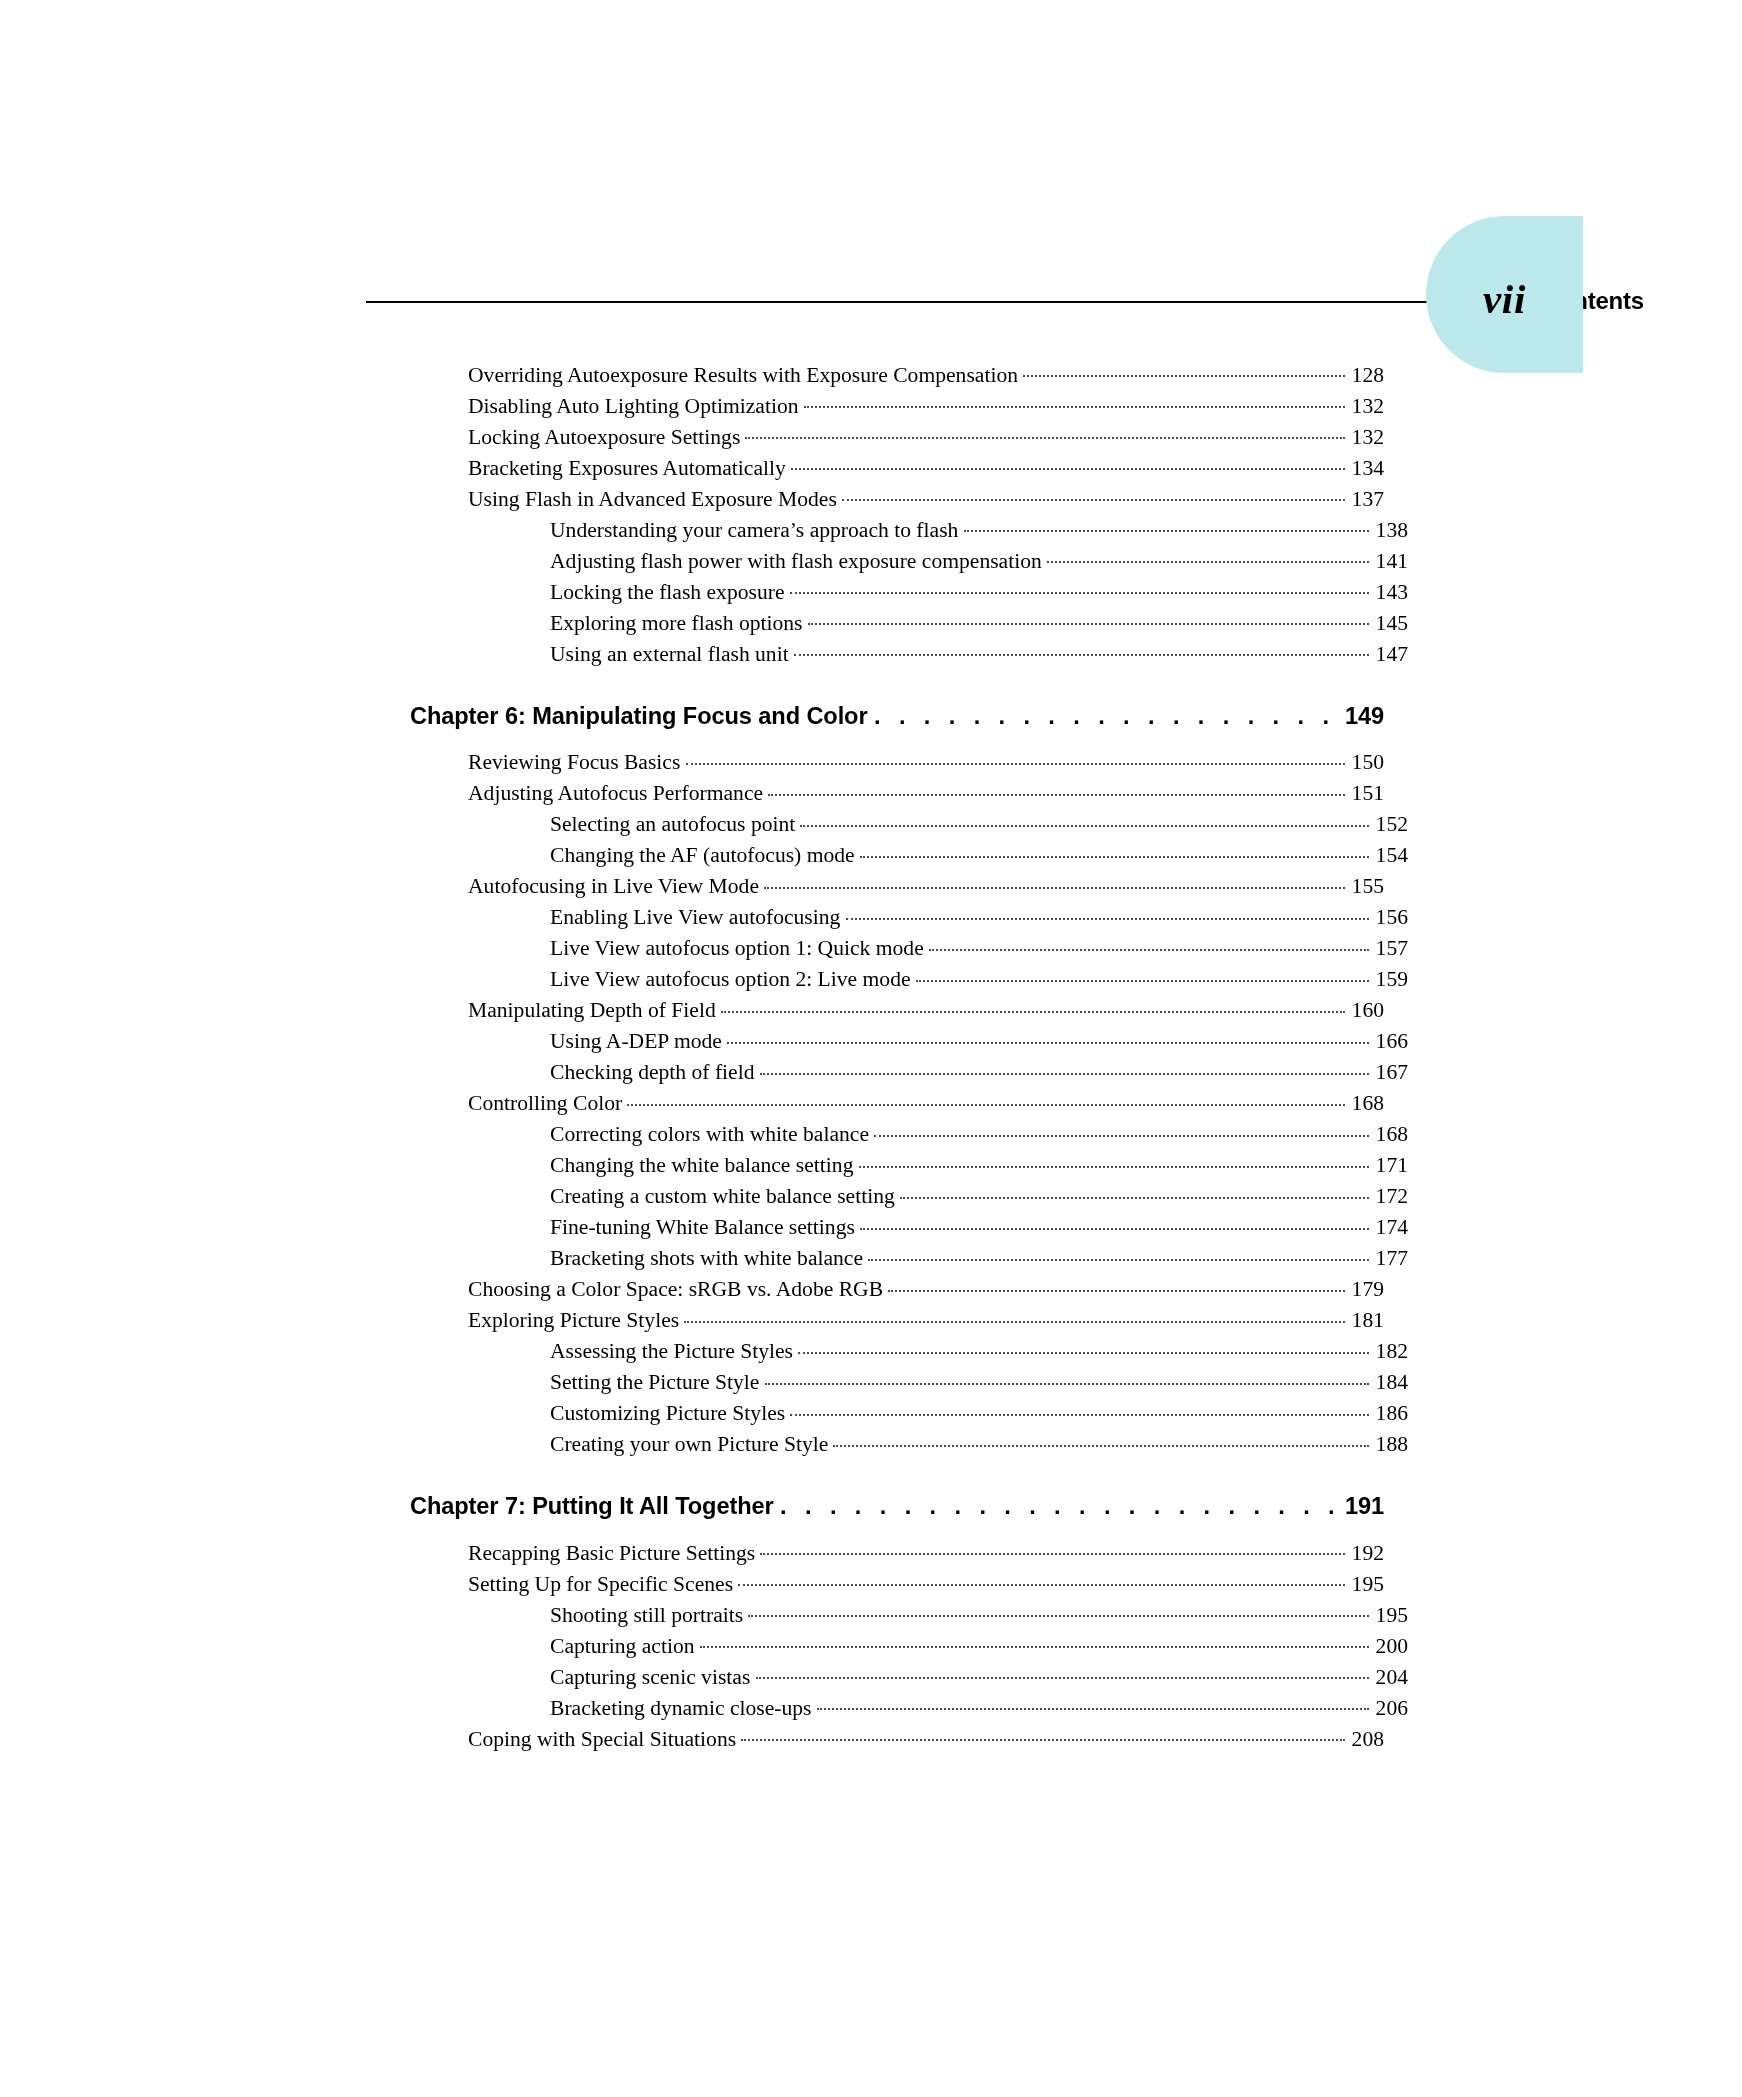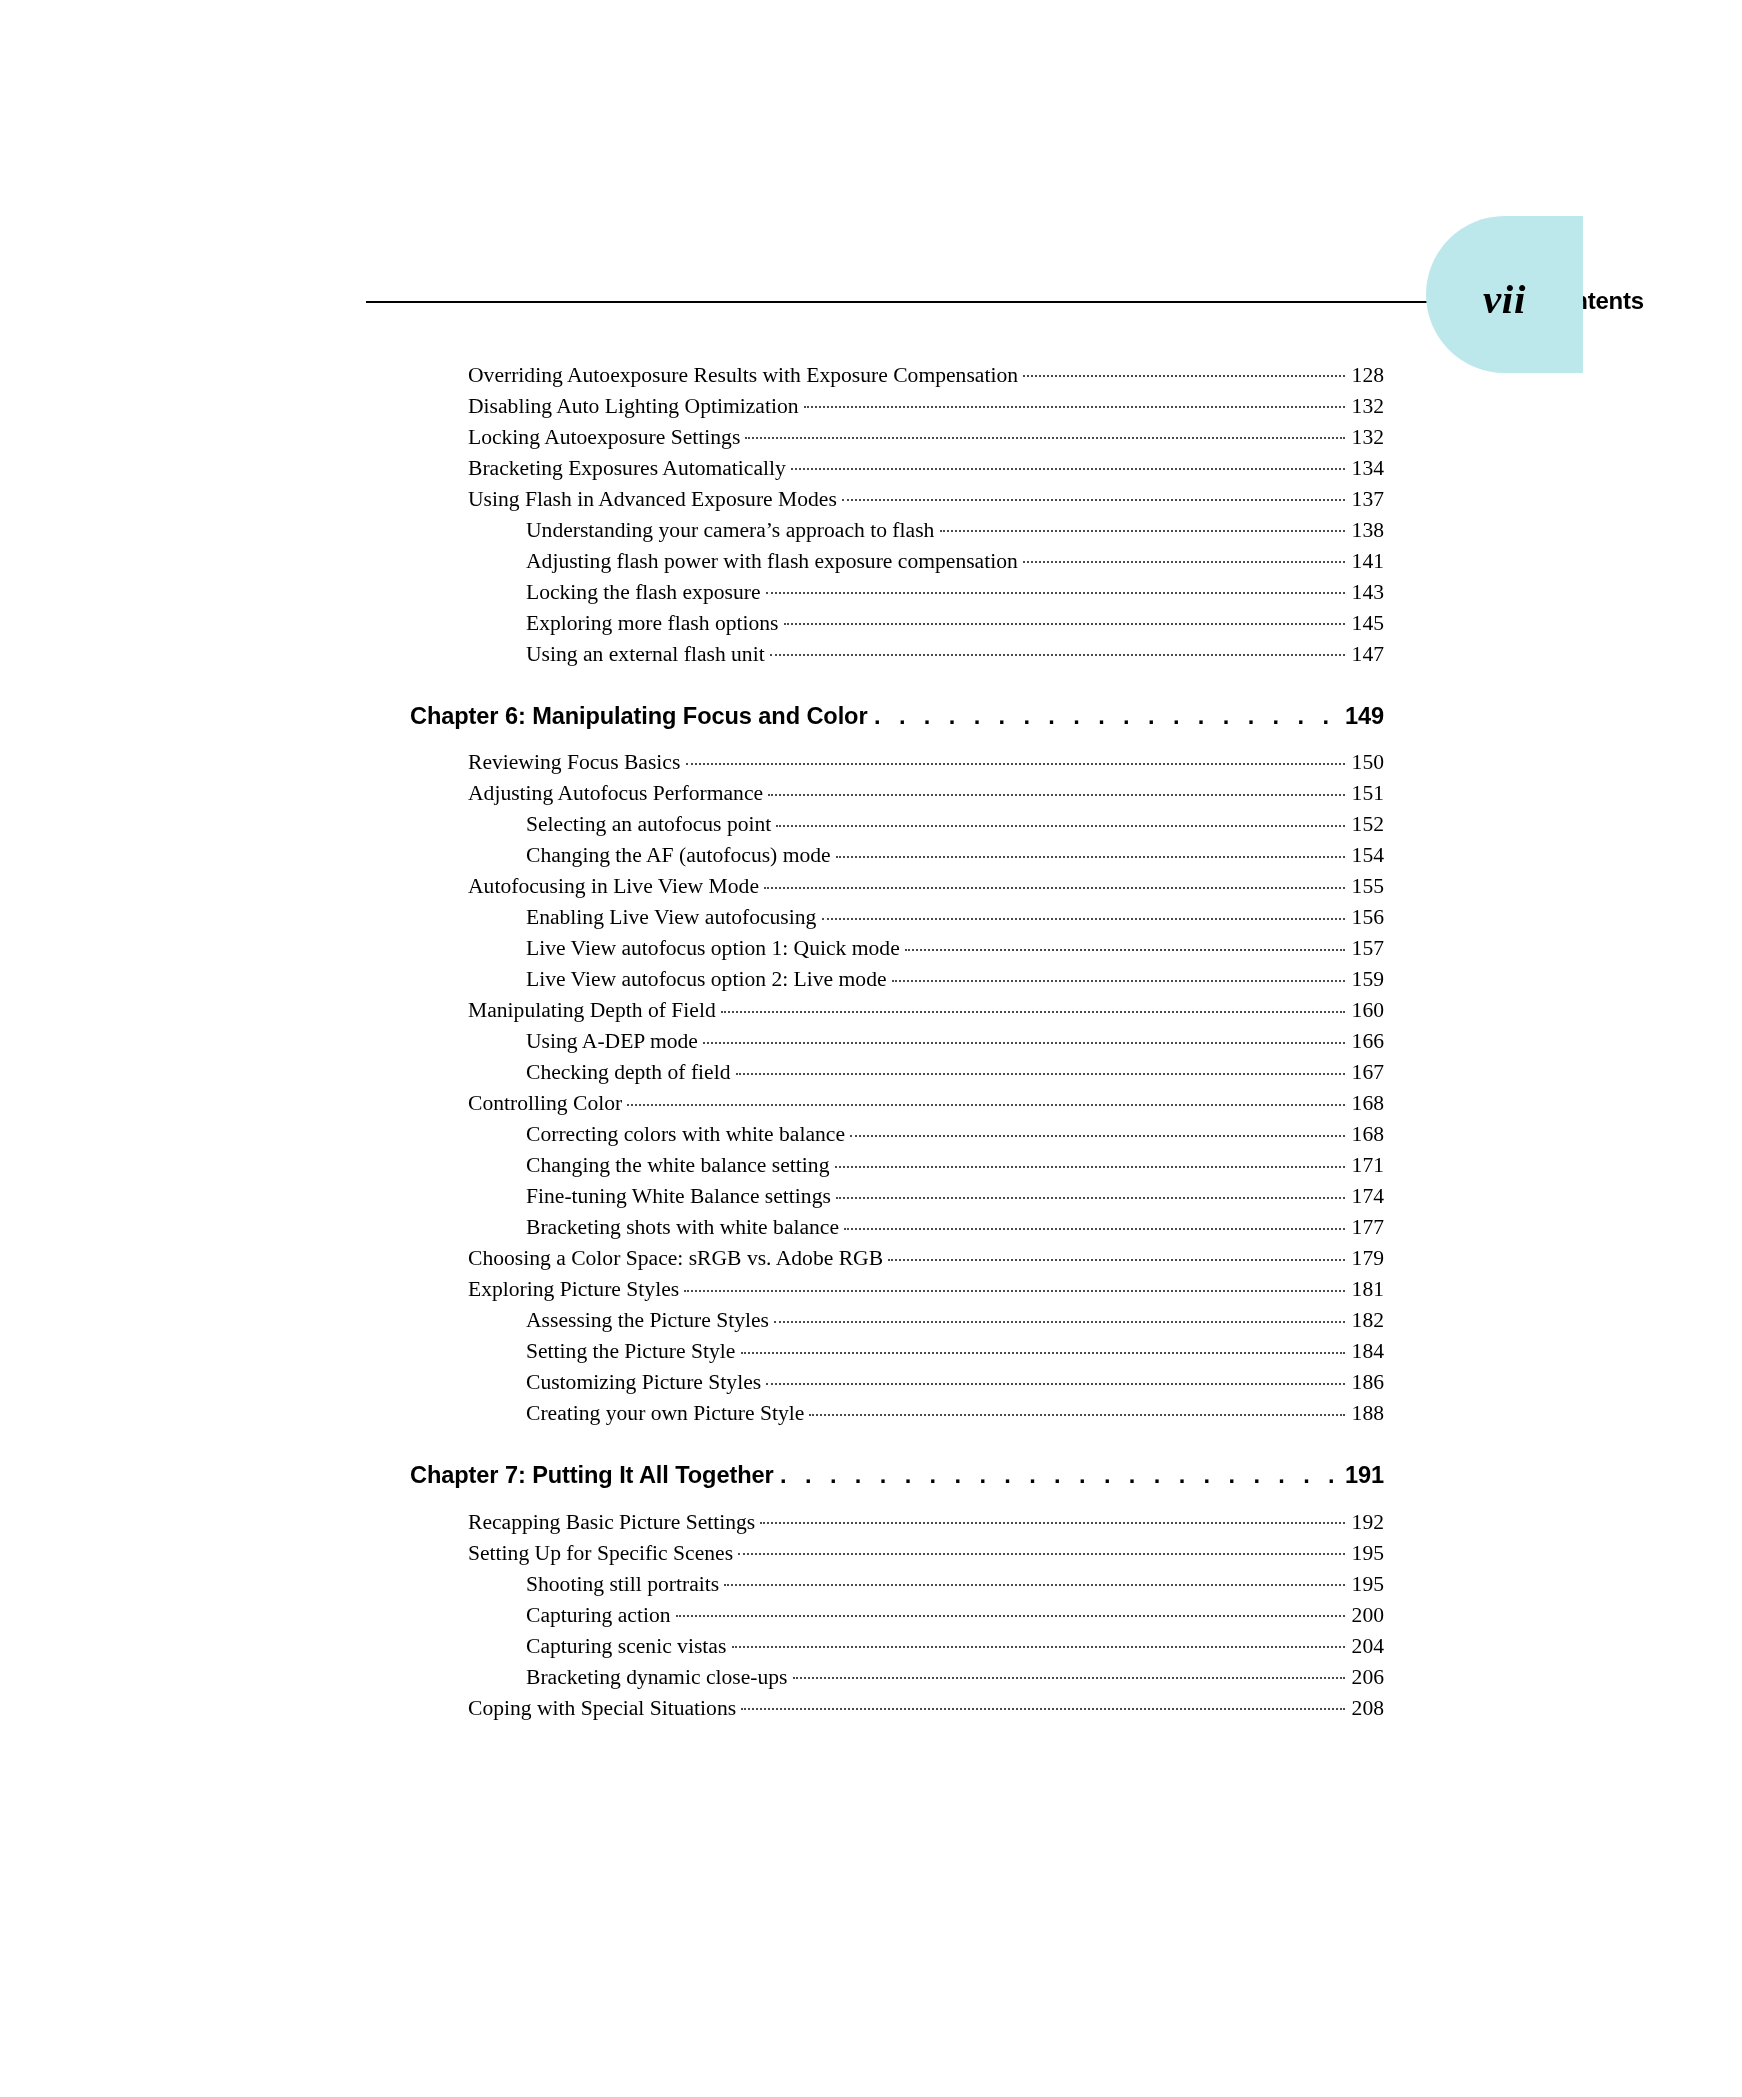--- a/index.html
+++ b/index.html
@@ -104,21 +104,21 @@
     text-align: right;
     padding-left: 3.9px;
   }
 
   
   .lvl1 {
     margin-left: 0px;
   }
   
   .lvl2 {
-    margin-left: 58px;
+    margin-left: 82px;
     width: calc(100% - 58px);
   }
 
   
   .chapter {
     margin-left: -58px;
     width: calc(100% + 58px);
     font-family: "Liberation Sans", sans-serif;
     font-weight: bold;
     font-size: 23.6px;
@@ -280,20 +280,25 @@
         <span class="txt">Correcting colors with white balance</span>
         <span class="leader"></span>
         <span class="pg">168</span>
       </div>
       <div class="entry lvl2">
         <span class="txt">Changing the white balance setting</span>
         <span class="leader"></span>
         <span class="pg">171</span>
       </div>
       <div class="entry lvl2">
+        <span class="txt">Creating a custom white balance setting</span>
+        <span class="leader"></span>
+        <span class="pg">172</span>
+      </div>
+      <div class="entry lvl2">
         <span class="txt">Fine-tuning White Balance settings</span>
         <span class="leader"></span>
         <span class="pg">174</span>
       </div>
       <div class="entry lvl2">
         <span class="txt">Bracketing shots with white balance</span>
         <span class="leader"></span>
         <span class="pg">177</span>
       </div>
       <div class="entry lvl1">

